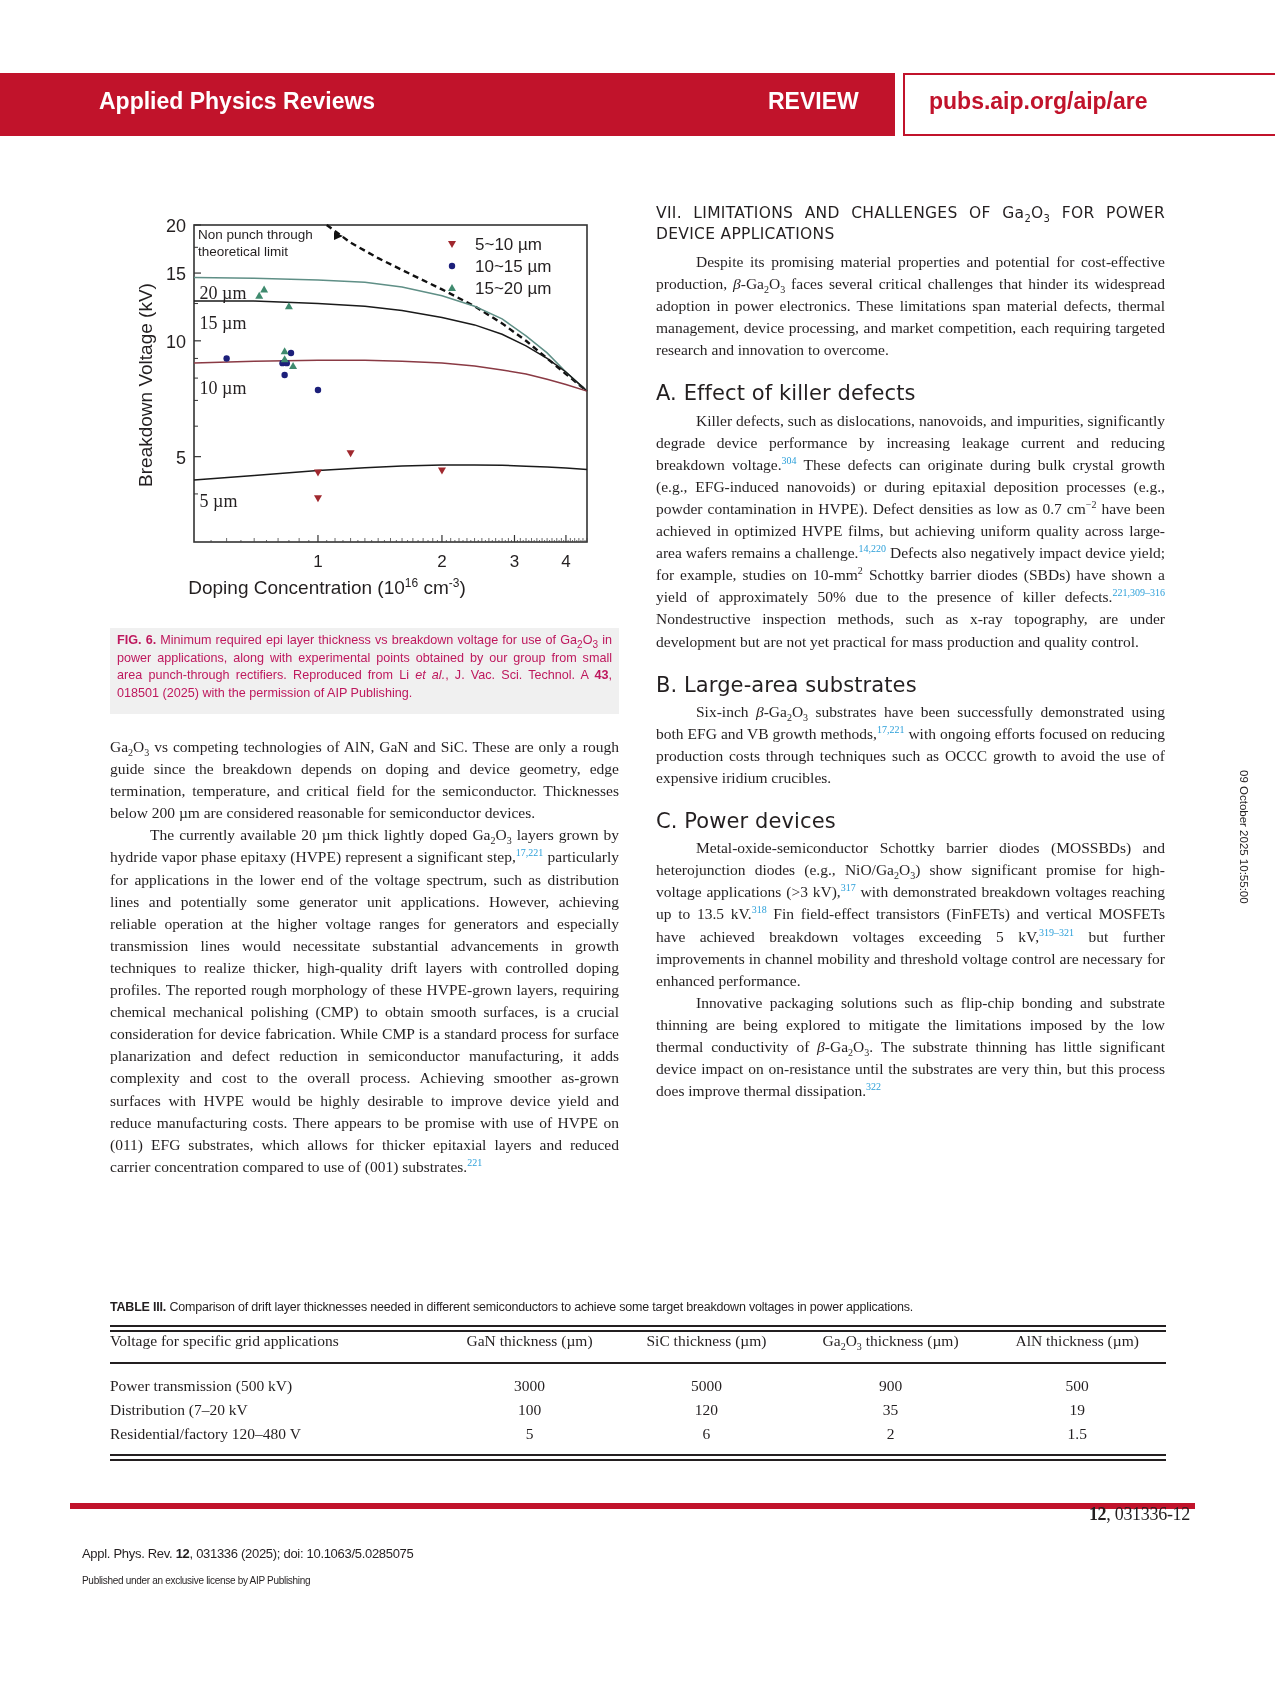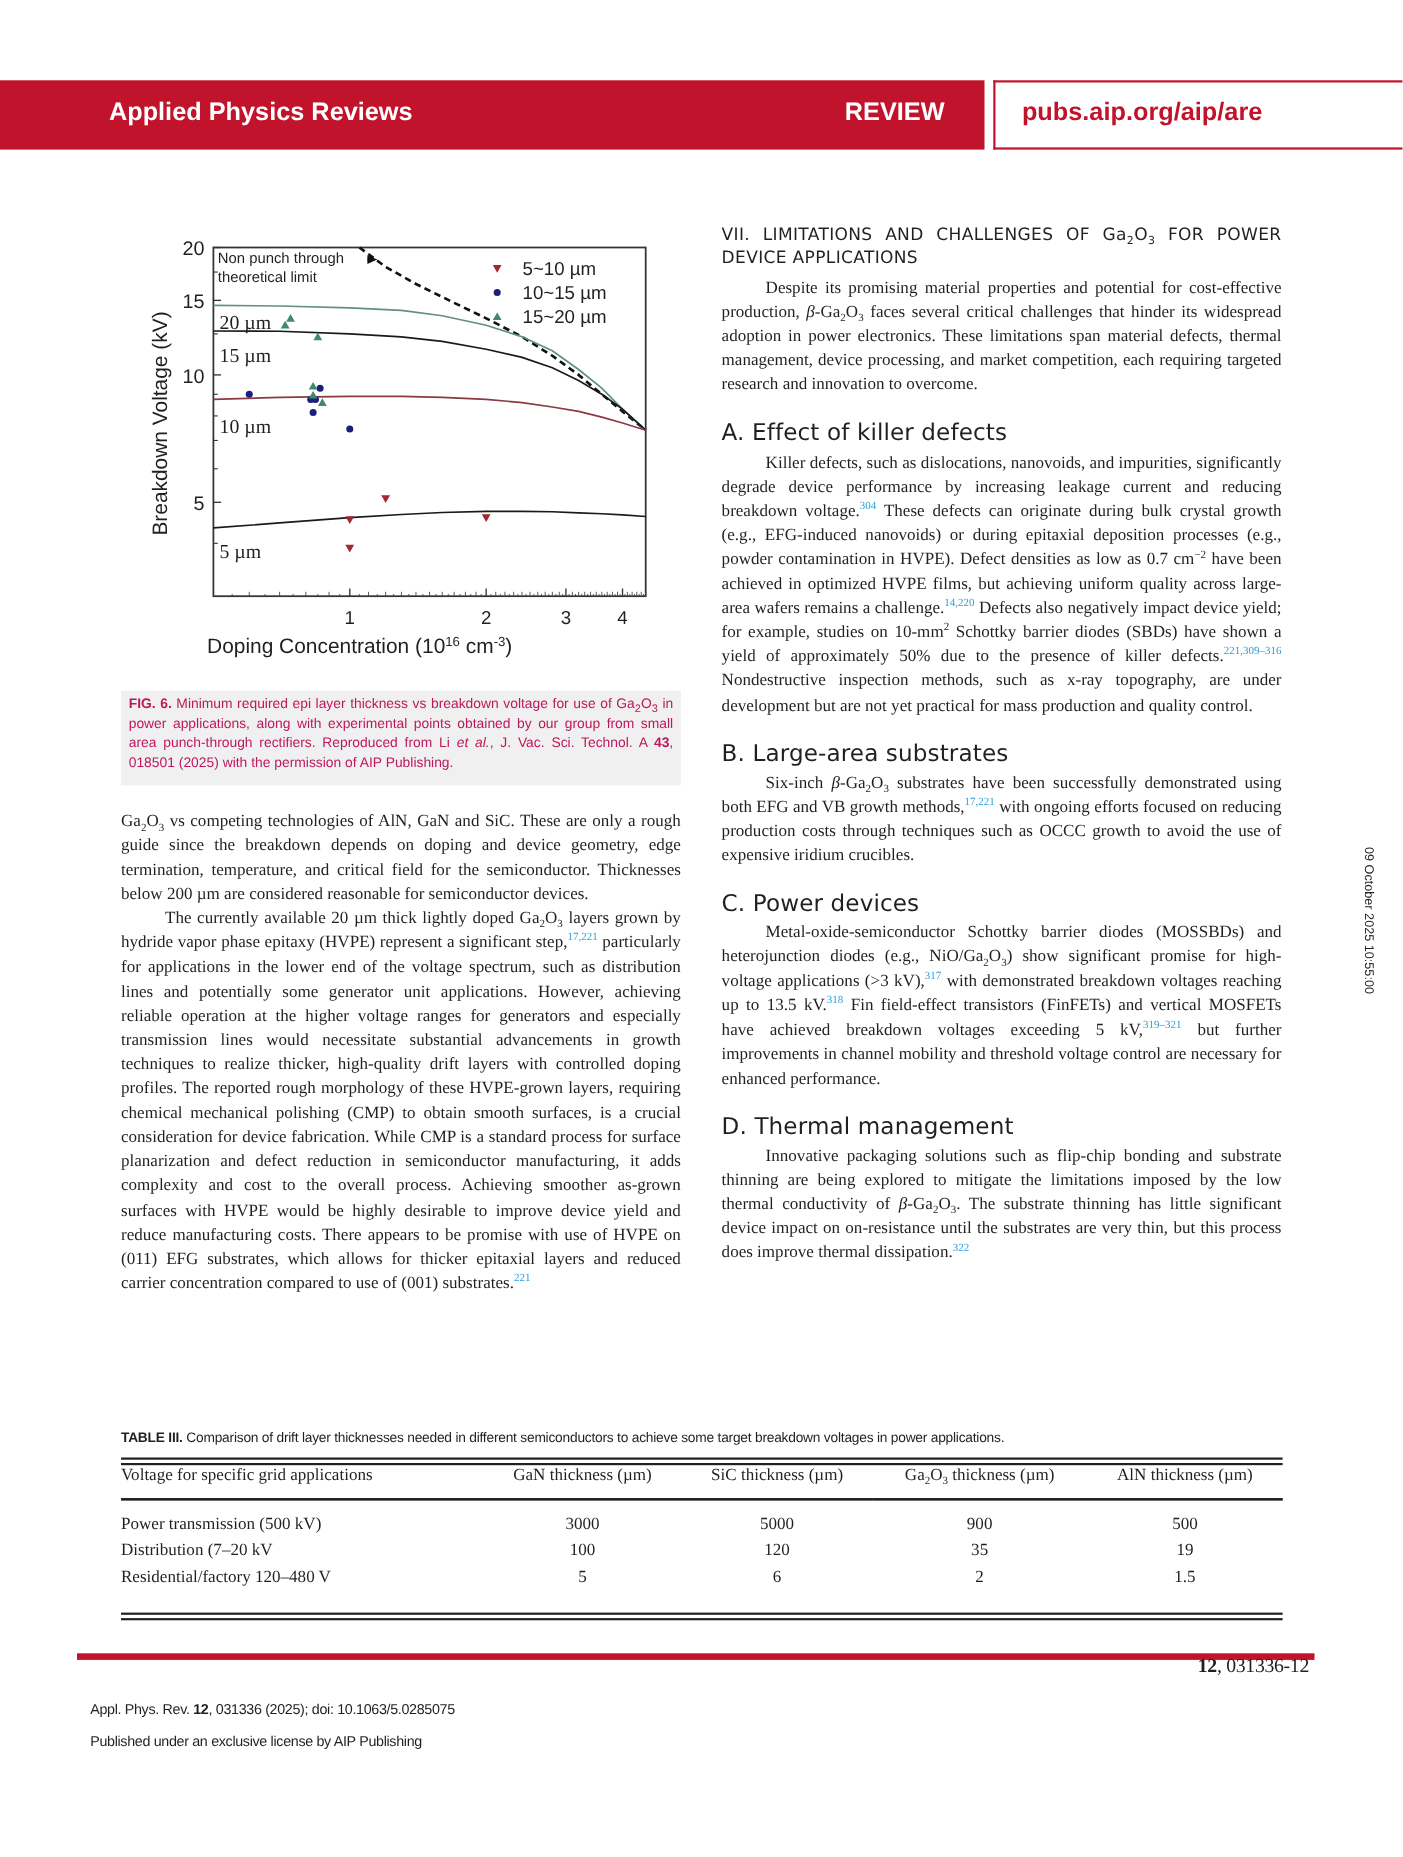--- a/index.html
+++ b/index.html
@@ -26,26 +26,26 @@
   .side-date { position:absolute; left:1236px; top:770px; font-family:"Liberation Sans", sans-serif; font-size:11.5px; transform-origin:left top; transform:rotate(90deg) translate(0,-14px); white-space:nowrap; color:#231f20; }
 
   .tbl-cap { position:absolute; left:110px; top:1300px; font-family:"Liberation Sans", sans-serif; font-size:12.5px; letter-spacing:-0.2px; color:#231f20; }
   .tbl { position:absolute; left:110px; top:1325px; width:1056px; }
   .tbl .dbl { border-top:2px solid #231f20; height:3px; border-bottom:2px solid #231f20; }
   .tbl table { width:100%; border-collapse:collapse; font-size:15.5px; }
   .tbl th { font-weight:normal; text-align:center; padding:0 0 12px 0; border-bottom:2.5px solid #231f20; }
   .tbl th:first-child, .tbl td:first-child { text-align:left; }
   .tbl td { text-align:center; padding:0; height:24px; }
   .tbl tr.first td { padding-top:10px; }
-  .tbl tr.last td { padding-bottom:20px; }
+  .tbl tr.last td { padding-bottom:8px; }
 
   .foot-bar { position:absolute; left:70px; top:1503px; width:1125px; height:6px; background:#c1132b; }
   .foot-l1 { position:absolute; left:82px; top:1546px; font-family:"Liberation Sans", sans-serif; font-size:13px; letter-spacing:-0.3px; }
   .foot-r1 { position:absolute; right:85px; top:1504px; font-family:Liberation Serif, serif; font-size:18px; letter-spacing:-0.3px; }
-  .foot-l2 { position:absolute; left:82px; top:1575px; font-family:"Liberation Sans", sans-serif; font-size:13px; letter-spacing:-0.3px; }
+  .foot-l2 { position:absolute; left:82px; top:1575px; font-family:"Liberation Sans", sans-serif; font-size:10px; letter-spacing:-0.3px; }
 </style>
 </head>
 <body>
 
 <div class="hdr-red"></div>
 <div class="hdr-journal">Applied Physics Reviews</div>
 <div class="hdr-review">REVIEW</div>
 <div class="hdr-box"></div>
 <div class="hdr-url">pubs.aip.org/aip/are</div>
 
@@ -208,21 +208,20 @@
 
   <h3 class="sec-h" style="margin-top:21px; margin-bottom:5px;">A. Effect of killer defects</h3>
   <p class="indent"><span>Killer defects, such as dislocations, nanovoids, and impurities, significantly degrade device performance by increasing leakage current and reducing breakdown voltage.</span><a class="ref">304</a><span> These defects can originate during bulk crystal growth (e.g., EFG-induced nanovoids) or during epitaxial deposition processes (e.g., powder contamination in HVPE). Defect densities as low as 0.7 cm</span><sup style="font-size:10px;line-height:0;">−2</sup><span> have been achieved in optimized HVPE films, but achieving uniform quality across large-area wafers remains a challenge.</span><a class="ref">14,220</a><span> Defects also negatively impact device yield; for example, studies on 10-mm</span><sup style="font-size:10px;line-height:0;">2</sup><span> Schottky barrier diodes (SBDs) have shown a yield of approximately 50% due to the presence of killer defects.</span><a class="ref">221,309–316</a><span> Nondestructive inspection methods, such as x-ray topography, are under development but are not yet practical for mass production and quality control.</span></p>
 
   <h3 class="sec-h" style="margin-top:21px; margin-bottom:5px;">B. Large-area substrates</h3>
   <p class="indent"><span>Six-inch </span><i>β</i><span>-Ga</span><sub>2</sub><span>O</span><sub>3</sub><span> substrates have been successfully demonstrated using both EFG and VB growth methods,</span><a class="ref">17,221</a><span> with ongoing efforts focused on reducing production costs through techniques such as OCCC growth to avoid the use of expensive iridium crucibles.</span></p>
 
   <h3 class="sec-h" style="margin-top:21px; margin-bottom:5px;">C. Power devices</h3>
   <p class="indent"><span>Metal-oxide-semiconductor Schottky barrier diodes (MOSSBDs) and heterojunction diodes (e.g., NiO/Ga</span><sub>2</sub><span>O</span><sub>3</sub><span>) show significant promise for high-voltage applications (&gt;3 kV),</span><a class="ref">317</a><span> with demonstrated breakdown voltages reaching up to 13.5 kV.</span><a class="ref">318</a><span> Fin field-effect transistors (FinFETs) and vertical MOSFETs have achieved breakdown voltages exceeding 5 kV,</span><a class="ref">319–321</a><span> but further improvements in channel mobility and threshold voltage control are necessary for enhanced performance.</span></p>
 
-  <h3 class="sec-h" style="margin-top:21px; margin-bottom:5px;">D. Thermal management</h3>
   <p class="indent"><span>Innovative packaging solutions such as flip-chip bonding and substrate thinning are being explored to mitigate the limitations imposed by the low thermal conductivity of </span><i>β</i><span>-Ga</span><sub>2</sub><span>O</span><sub>3</sub><span>. The substrate thinning has little significant device impact on on-resistance until the substrates are very thin, but this process does improve thermal dissipation.</span><a class="ref">322</a></p>
 </div>
 
 <div class="side-date">09 October 2025 10:55:00</div>
 
 <div class="tbl-cap"><b>TABLE III.</b><span> Comparison of drift layer thicknesses needed in different semiconductors to achieve some target breakdown voltages in power applications.</span></div>
 <div class="tbl">
   <div class="dbl"></div>
   <table>
     <thead>

